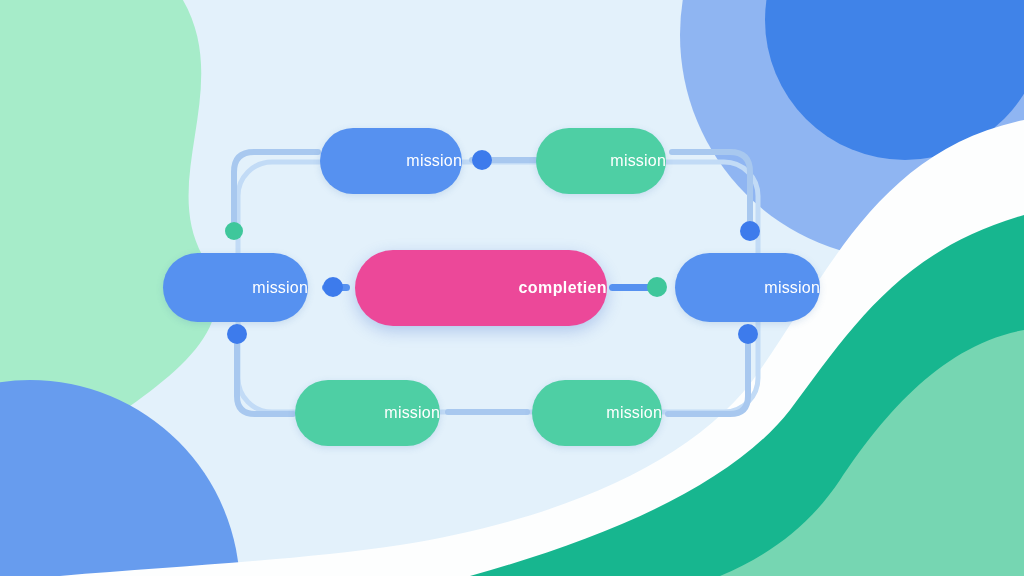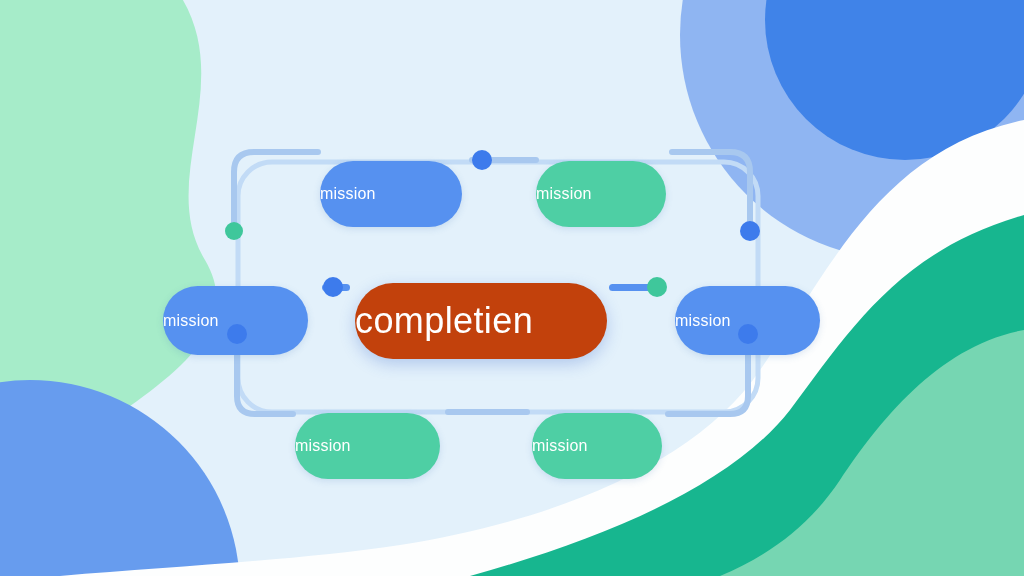--- a/index.html
+++ b/index.html
@@ -20,42 +20,41 @@
     width:1024px; height:576px;
   }
   #bg-svg { z-index:1; }
   #link-svg { z-index:2; }
   #nodes { position:absolute; left:0; top:0; width:1024px; height:576px; z-index:3; }
 
   .node {
     position:absolute;
     display:flex;
     align-items:center;
-    justify-content:flex-start;
+    justify-content:flex-end;
     border-radius:999px;
     color:#ffffff;
     letter-spacing:0.2px;
     text-align:center;
     user-select:none;
-    margin-top:33px;
   }
   .node-label { display:block; }
 
   .node.satellite {
     font-size:16px;
     font-weight:400;
     box-shadow:0 2px 7px rgba(60,110,180,0.17);
   }
   .node.blue   { background:#5691f0; }
   .node.green  { background:#4ecfa4; }
 
   .node.center {
-    background:#c2410c;
-    font-size:36px;
-    font-weight:400;
+    background:#ec4899;
+    font-size:16px;
+    font-weight:700;
     letter-spacing:0.4px;
     box-shadow:0 5px 16px rgba(45,95,200,0.28);
   }
 
   .dot {
     position:absolute;
     border-radius:50%;
     z-index:4;
   }
   .dot.blue  { background:#3d7bec; }

